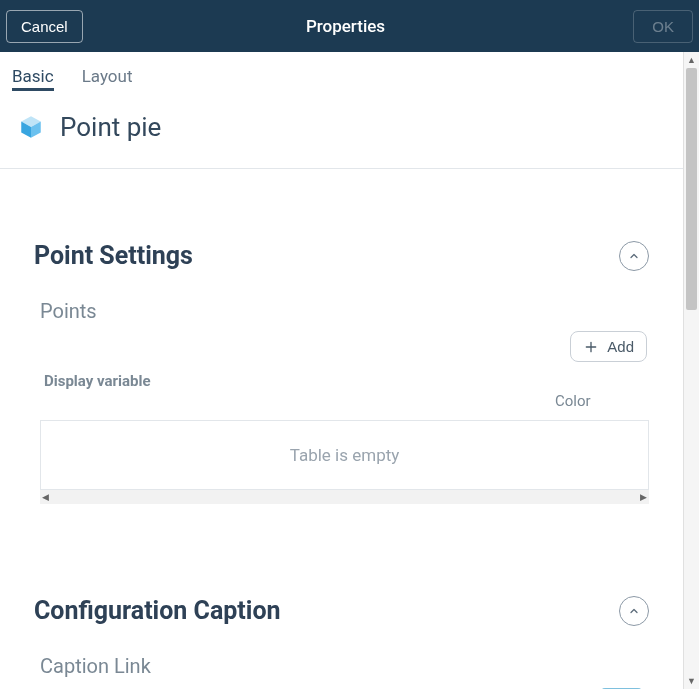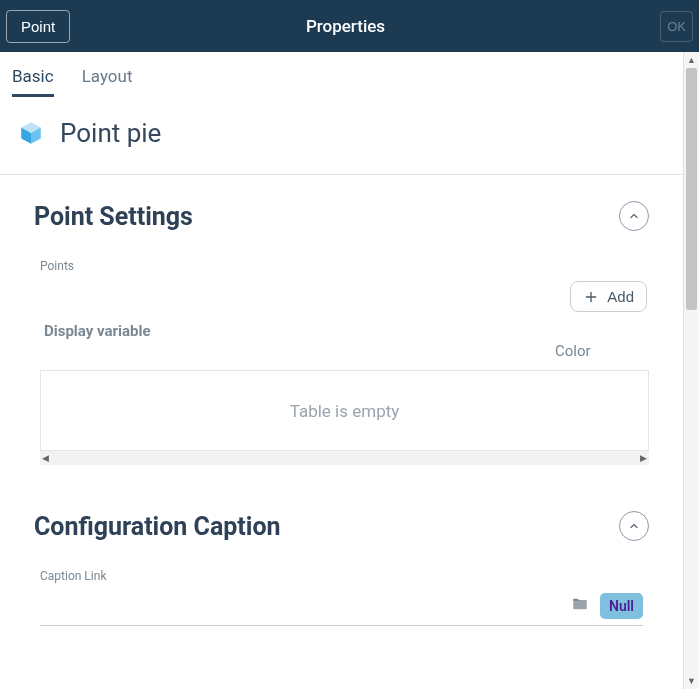--- a/index.html
+++ b/index.html
@@ -37,22 +37,22 @@
     padding: 7px 14px;
     border-radius: 4px;
     cursor: pointer;
     position: relative;
     z-index: 1;
   }
   .btn-ok {
     border: 1px solid rgba(255,255,255,0.2);
     background: transparent;
     color: rgba(255,255,255,0.35);
-    font-size: 13px;
-    padding: 7px 6px;
+    font-size: 15px;
+    padding: 7px 18px;
     border-radius: 4px;
     cursor: default;
     position: relative;
     z-index: 1;
   }
   .body {
     display: flex;
     height: calc(689px - 52px);
   }
   .main {
@@ -87,21 +87,21 @@
   }
   .tabs {
     display: flex;
     gap: 28px;
     padding: 14px 12px 0 12px;
     border-bottom: 1px solid transparent;
   }
   .tab {
     font-size: 17px;
     color: #6b7a89;
-    padding-bottom: 8px;
+    padding-bottom: 2px;
     cursor: pointer;
     border-bottom: 3px solid transparent;
   }
   .tab.active {
     color: #2e4a63;
     border-bottom: 3px solid #2e4a63;
   }
   .title-row {
     display: flex;
     align-items: center;
@@ -114,40 +114,41 @@
     font-weight: 400;
     color: #33485c;
   }
   .divider { height: 1px; background: #e2e6ea; }
   .section {
     padding: 26px 34px 10px 34px;
     position: relative;
   }
   .section-header {
     display: flex;
-    align-items: center;
+    align-items: flex-start;
     justify-content: space-between;
     margin-bottom: 28px;
+    margin-top: 46px;
   }
   .section-title {
     font-size: 25px;
     font-weight: 700;
     color: #2e4156;
   }
   .collapse-btn {
     width: 30px; height: 30px;
     border: 1px solid #8c99a6;
     border-radius: 50%;
     background: #fff;
     display:flex; align-items:center; justify-content:center;
     cursor:pointer;
     color:#5c6b7a;
   }
   .field-label {
-    font-size: 12px;
+    font-size: 20px;
     color: #7a8894;
     margin: 6px 0 8px 6px;
   }
   .add-row {
     display:flex;
     justify-content:flex-end;
     margin-bottom:6px;
     padding-right:2px;
   }
   .add-btn {
@@ -170,21 +171,21 @@
     display:flex;
     font-size:15px;
     color:#7a8894;
     padding:4px 4px 10px 4px;
   }
   .th-display { flex:1;font-weight:bold; }
   .th-color { width:90px;margin-top:20px; }
   .table-body {
     border:1px solid #e2e6ea;
     background:#fff;
-    height:81px;
+    height:70px;
     display:flex;
     align-items:center;
     justify-content:center;
     color:#9aa4ae;
     font-size:17px;
   }
   .hscroll {
     height:14px;
     background:#f2f2f2;
     margin-top:0;
@@ -222,21 +223,21 @@
     font-weight:600;
     padding:5px 9px;
     border-radius:5px;
     cursor:pointer;
   }
 </style>
 </head>
 <body>
 
 <div class="header">
-  <button class="btn-cancel">Point</button>
+  <button class="btn-cancel">Cancel</button>
   <div class="header-title">Properties</div>
   <button class="btn-ok">OK</button>
 </div>
 
 <div class="body">
   <div class="main">
 
     <div class="tabs">
       <div class="tab active">Basic</div>
       <div class="tab">Layout</div>

